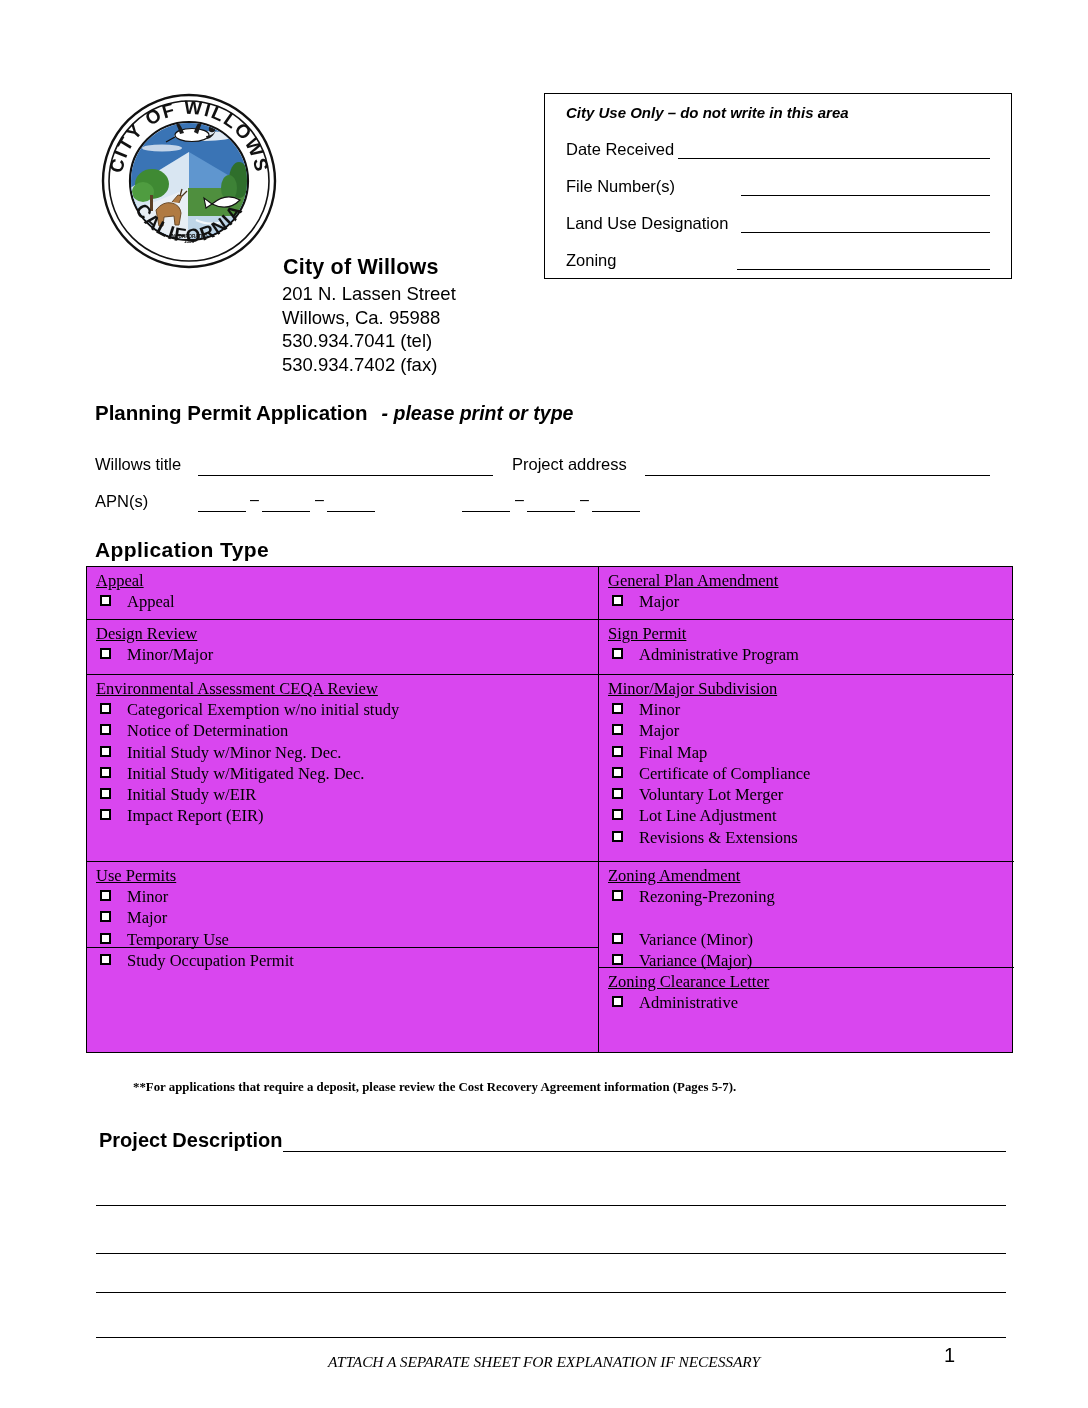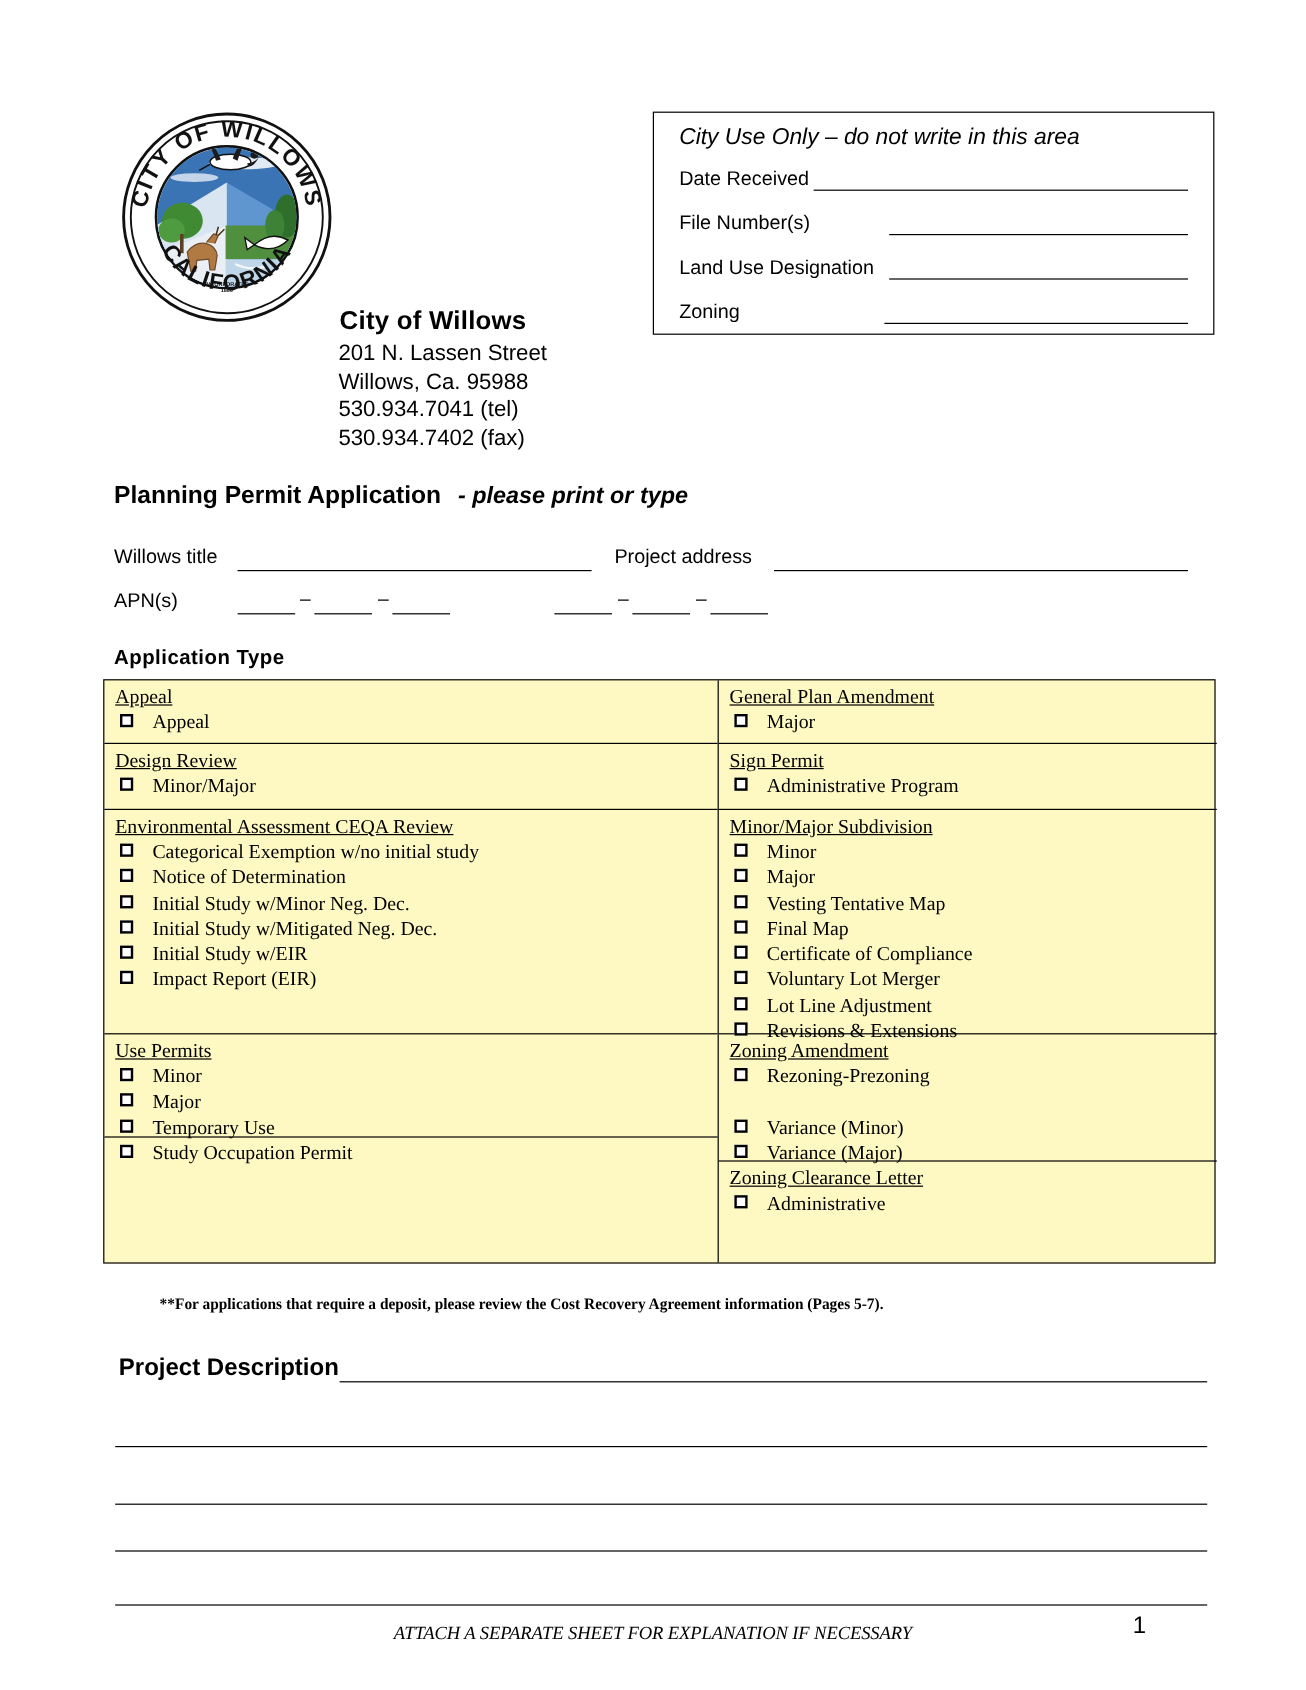--- a/index.html
+++ b/index.html
@@ -69,22 +69,22 @@
     height: 186px;
     border: 1.6px solid #000;
     box-sizing: border-box;
     background: #fff;
   }
   #city-use-title {
     position: absolute;
     left: 21px;
     top: 10px;
     font-family: "Liberation Sans", sans-serif;
-    font-size: 19px;
-    font-weight: normal;
+    font-size: 15px;
+    font-weight: bold;
     font-style: italic;
     white-space: nowrap;
   }
   .cu-row {
     position: absolute;
     left: 21px;
     font-family: "Liberation Sans", sans-serif;
     font-size: 16.5px;
     white-space: nowrap;
   }
@@ -132,36 +132,36 @@
     font-family: "Liberation Sans", sans-serif;
     font-size: 16px;
   }
 
   
   #app-type-heading {
     position: absolute;
     left: 95px;
     top: 538px;
     font-family: "Liberation Sans", sans-serif;
-    font-size: 17px;
+    font-size: 21px;
     font-weight: bold;
     letter-spacing: .4px;
     white-space: nowrap;
   }
 
   
   #app-table {
     position: absolute;
     left: 86px;
     top: 566px;
     width: 927px;
     height: 487px;
     box-sizing: border-box;
     border: 1.5px solid #000;
-    background: #fef9c3;
+    background: #d946ef;
     text-decoration: underline;
   }
   .col {
     position: absolute;
     top: 0;
     bottom: 0;
     box-sizing: border-box;
   }
   #col-left  { left: 0;     width: 511px; }
   #col-right { left: 511px; width: 416px; border-left: 1.5px solid #000; }
@@ -458,24 +458,20 @@
           <div class="cb-row">
             <span class="checkbox"></span>
             <span class="cb-label">Minor</span>
           </div>
           <div class="cb-row">
             <span class="checkbox"></span>
             <span class="cb-label">Major</span>
           </div>
           <div class="cb-row">
             <span class="checkbox"></span>
-            <span class="cb-label">Vesting Tentative Map</span>
-          </div>
-          <div class="cb-row">
-            <span class="checkbox"></span>
             <span class="cb-label">Final Map</span>
           </div>
           <div class="cb-row">
             <span class="checkbox"></span>
             <span class="cb-label">Certificate of Compliance</span>
           </div>
           <div class="cb-row">
             <span class="checkbox"></span>
             <span class="cb-label">Voluntary Lot Merger</span>
           </div>

